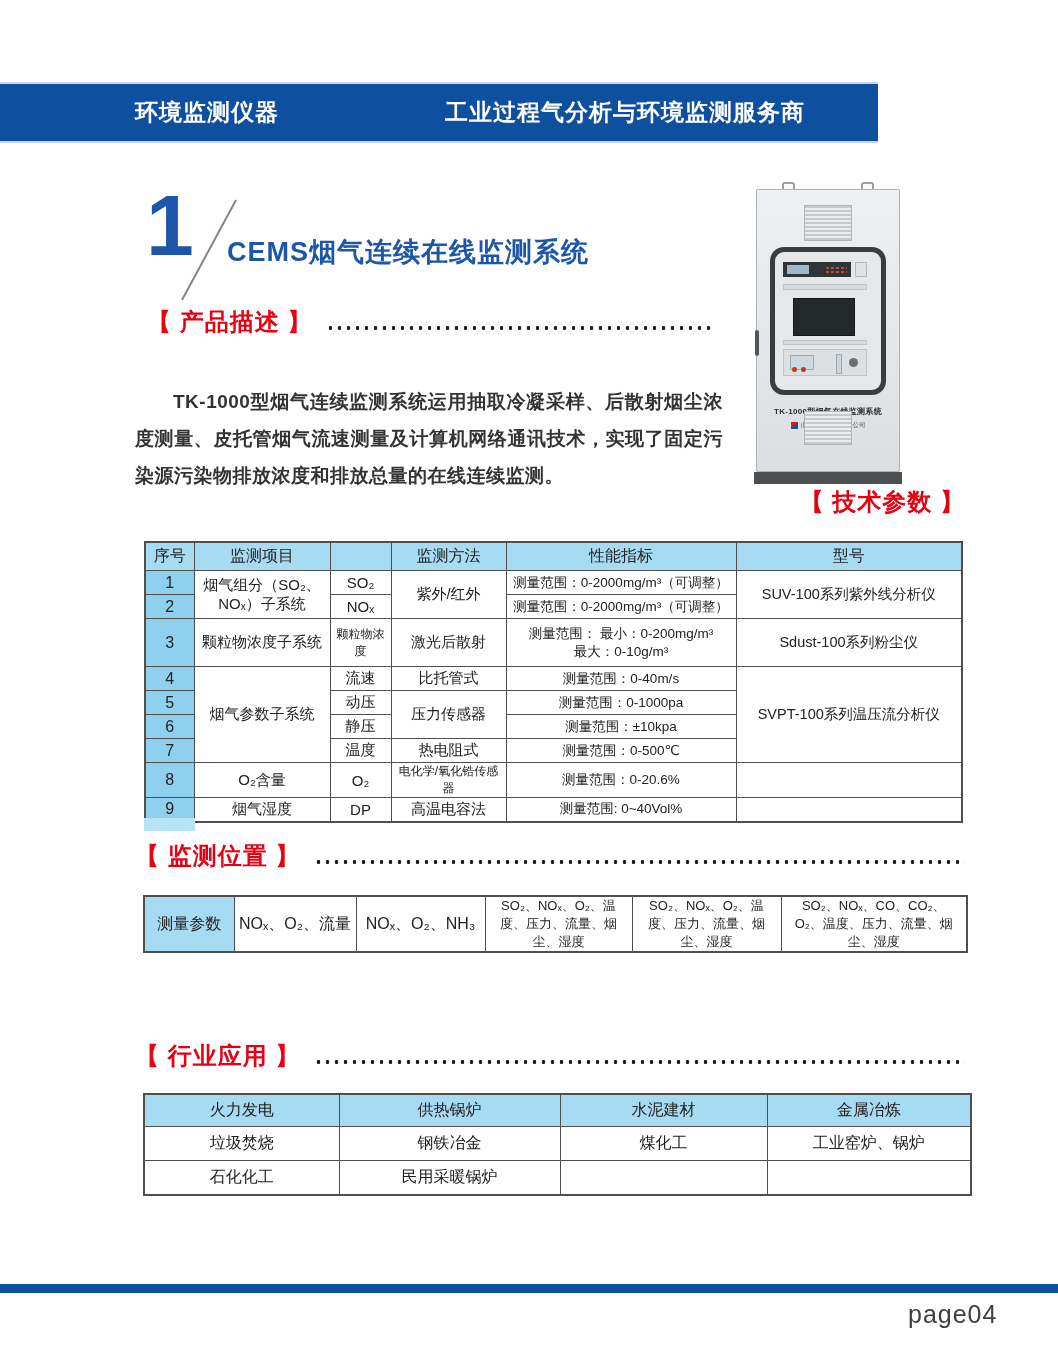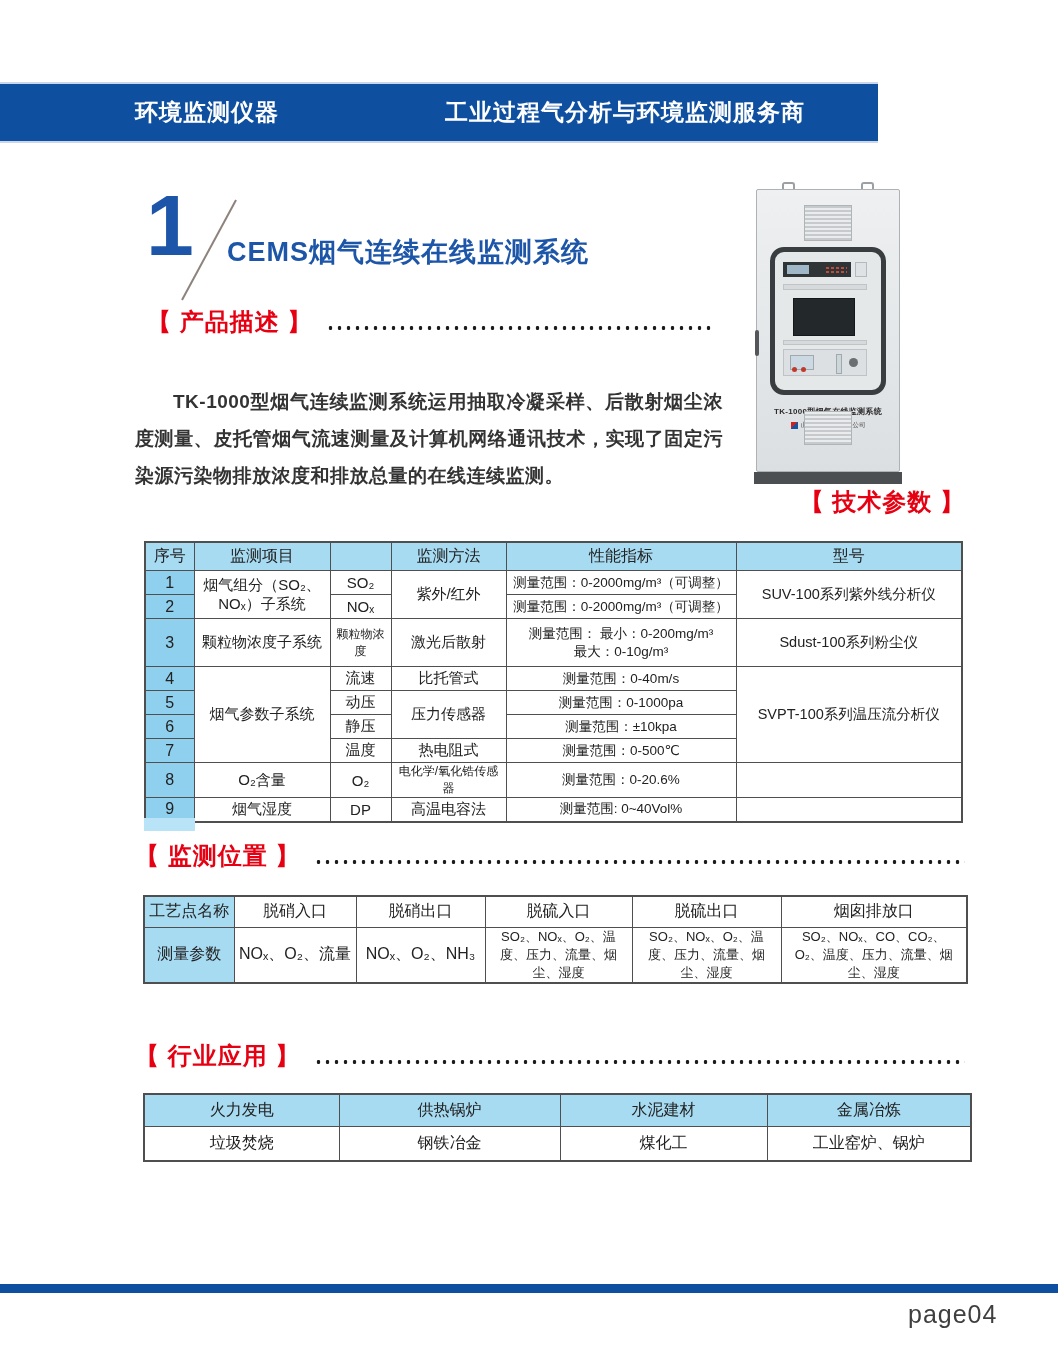--- a/index.html
+++ b/index.html
@@ -256,28 +256,20 @@
 <table class="abs loc">
   <colgroup>
       <col style="width:90px">
       <col style="width:122px">
       <col style="width:129px">
       <col style="width:147px">
       <col style="width:149px">
       <col style="width:186px">
     </colgroup>
   <tbody>
-  <tr class="r2">
-    <th>工艺点名称</th>
-    <td>脱硝入口</td>
-    <td>脱硝出口</td>
-    <td>脱硫入口</td>
-    <td>脱硫出口</td>
-    <td>烟囱排放口</td>
-  </tr>
   <tr class="r3">
     <th>测量参数</th>
     <td>NOₓ、O₂、流量</td>
     <td>NOₓ、O₂、NH₃</td>
     <td class="param">SO₂、NOₓ、O₂、温度、压力、流量、烟尘、湿度</td>
     <td class="param">SO₂、NOₓ、O₂、温度、压力、流量、烟尘、湿度</td>
     <td class="param">SO₂、NOₓ、CO、CO₂、O₂、温度、压力、流量、烟尘、湿度</td>
   </tr>
 </tbody>
   </table>
@@ -300,17 +292,23 @@
     <th>供热锅炉</th>
     <th>水泥建材</th>
     <th>金属冶炼</th>
   </tr>
   <tr>
     <td>垃圾焚烧</td>
     <td>钢铁冶金</td>
     <td>煤化工</td>
     <td>工业窑炉、锅炉</td>
   </tr>
+  <tr>
+    <td>石化化工</td>
+    <td>民用采暖锅炉</td>
+    <td></td>
+    <td></td>
+  </tr>
 </tbody>
   </table>
 
 <div class="abs footline"></div>
 <div class="abs pagenum">page04</div>
 
 </body></html>

